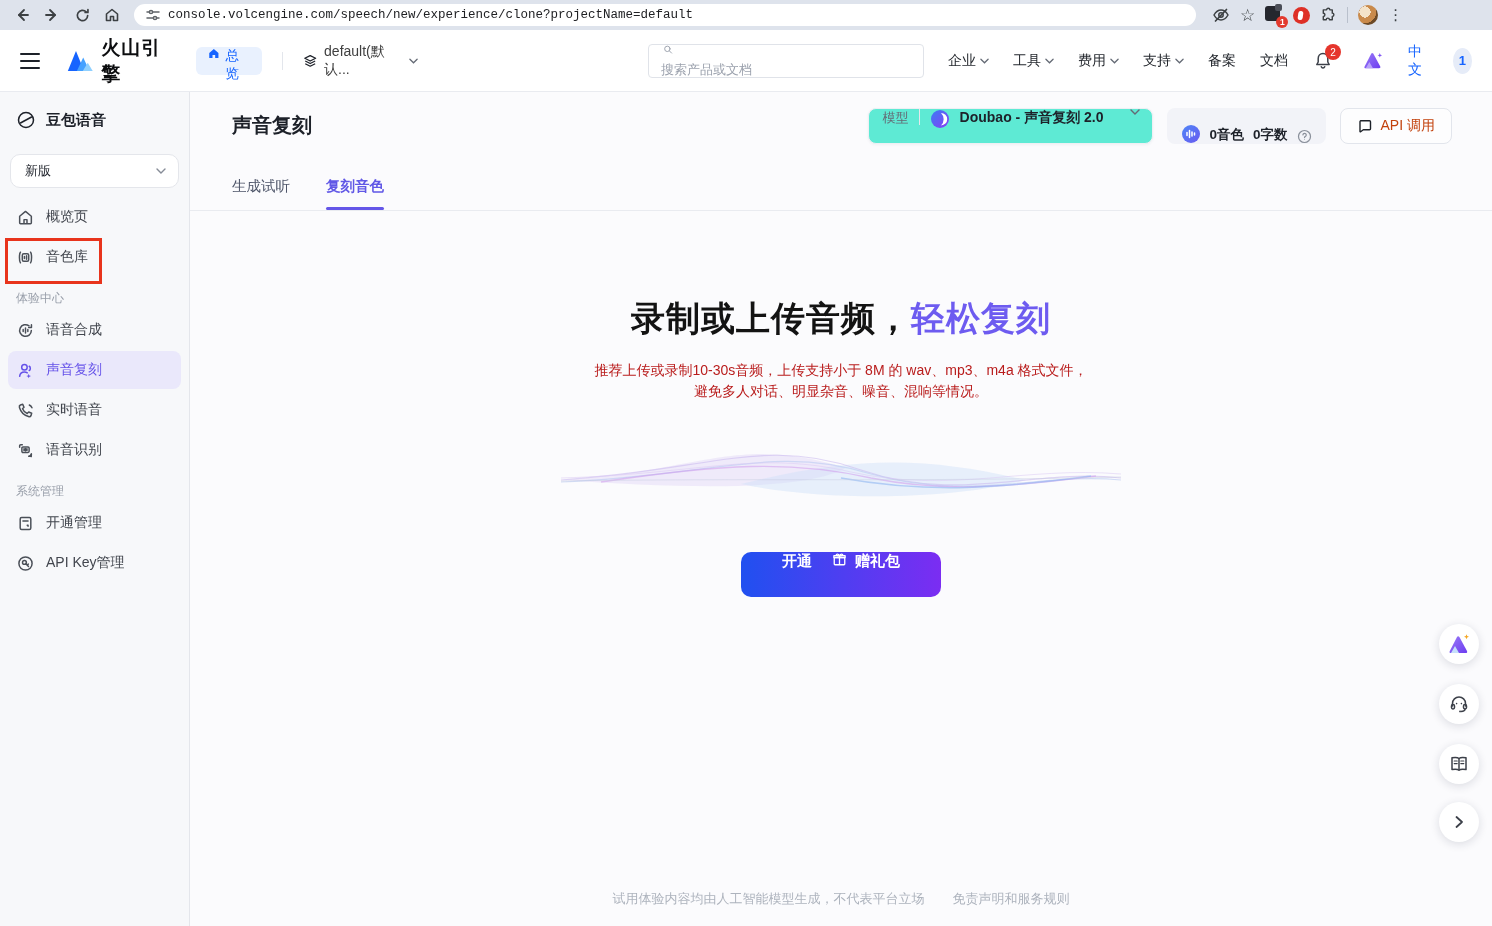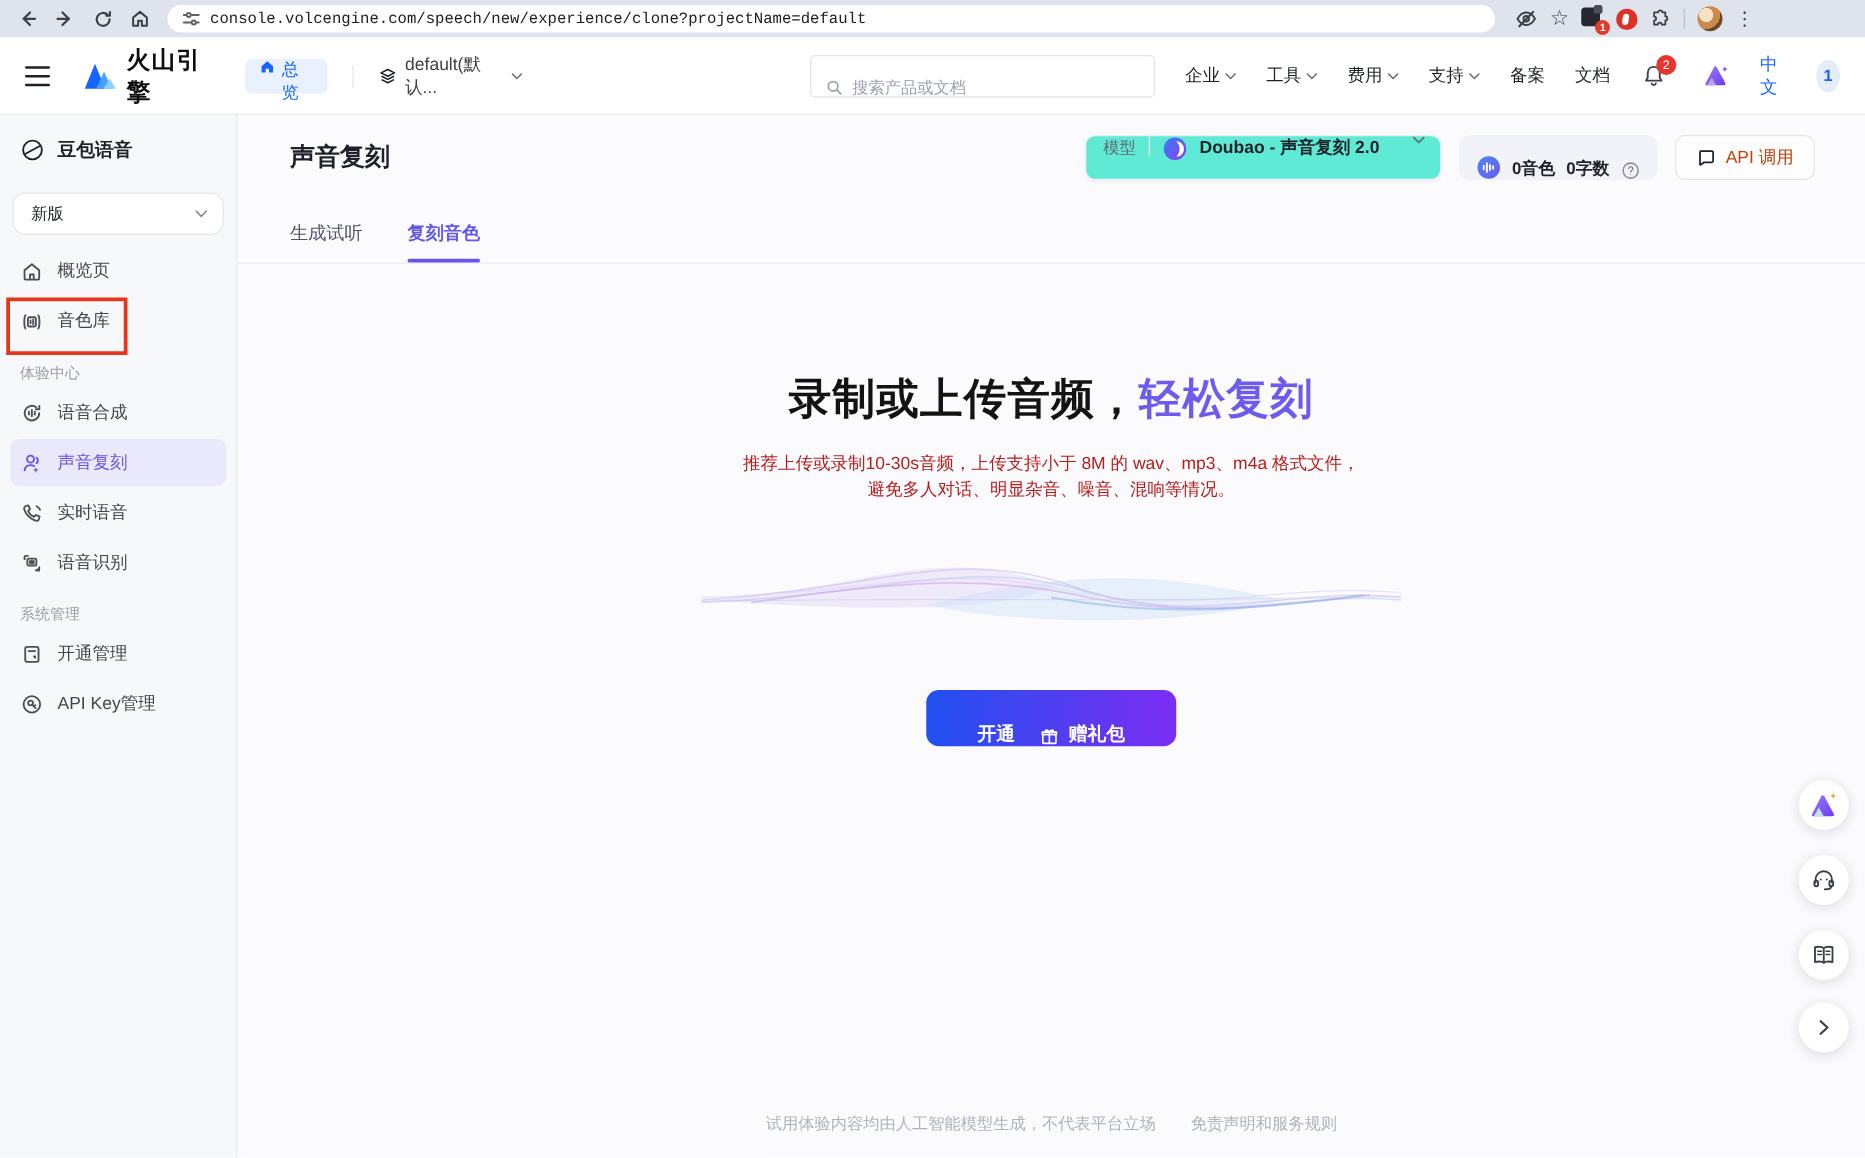--- a/index.html
+++ b/index.html
@@ -25,21 +25,21 @@
 
   
   .app-header { position:absolute; top:30px; left:0; width:100%; height:62px; background:#fff; border-bottom:1px solid #e9ebf0; display:flex; align-items:center; padding:0 20px; }
   .hamburger { width:22px; height:16px; display:flex; flex-direction:column; justify-content:space-between; cursor:pointer; margin-right:26px; }
   .hamburger span { display:block; height:2px; background:#1d2129; border-radius:1px; }
   .logo-wrap { display:flex; align-items:center; gap:8px; margin-right:22px; }
   .logo-text { font-size:19px; font-weight:bold; color:#0c0d0f; letter-spacing:1px; }
   .overview-badge { display:flex; align-items:flex-start; gap:6px; background:#e9f1fe; color:#1664ff; height:28px; padding:0 12px; border-radius:6px; font-size:13.5px; }
   .hdr-divider { width:1px; height:18px; background:#e3e6ec; margin:0 20px; }
   .project-selector { display:flex; align-items:center; gap:7px; font-size:14px; color:#404040; cursor:pointer; }
-  .search-box { display:flex; align-items:flex-end; gap:8px; width:300px; height:34px; border:1px solid #e0e3e9; background:#fff; border-radius:4px; padding:0 12px; margin-left:230px; }
+  .search-box { display:flex; align-items:flex-start; gap:8px; width:300px; height:34px; border:1px solid #e0e3e9; background:#fff; border-radius:4px; padding:0 12px; margin-left:230px;flex-direction:column; }
   .search-box input { border:none; outline:none; width:100%; font-size:13px; color:#333; background:transparent; font-family:inherit; }
   .search-box input::placeholder { color:#9ba1ad; }
   .hdr-nav { display:flex; align-items:center; gap:24px; margin-left:24px; font-size:14px; color:#1f2329; }
   .nav-item { display:flex; align-items:center; gap:4px; cursor:pointer; white-space:nowrap; }
   .bell-wrap { position:relative; margin-left:2px; cursor:pointer; }
   .bell-badge { position:absolute; top:-7px; right:-9px; min-width:16px; height:16px; background:#e5352c; color:#fff; font-size:10px; border-radius:8px; display:flex; align-items:center; justify-content:center; padding:0 4px; }
   .lang-label { color:#1664ff; font-size:14px; cursor:pointer; }
   .hdr-avatar { width:26px; height:26px; border-radius:50%; background:#e6ecf8; color:#1664ff; font-size:13px; font-weight:bold; display:flex; align-items:center; justify-content:center; cursor:pointer; }
 
   
@@ -66,21 +66,21 @@
   .tabs-row { position:absolute; top:76px; left:0; width:100%; height:43px; border-bottom:1px solid #e9ebf0; display:flex; align-items:flex-end; gap:36px; padding-left:42px; }
   .tab { position:relative; font-size:14.5px; color:#4e5569; padding-bottom:14px; cursor:pointer; }
   .tab.active { color:#6158e6; font-weight:bold; }
   .tab.active::after { content:''; position:absolute; left:0; right:0; bottom:0; height:3px; background:#6456e8; border-radius:2px; }
 
   .hero { position:absolute; top:130px; left:0; width:100%; display:flex; flex-direction:column; align-items:center; }
   .hero-title { margin-top:74px; font-size:34px; font-weight:bold; color:#131313; letter-spacing:1px; }
   .hero-title .accent { color:#6d5bf0; }
   .hero-desc { margin-top:18px; font-size:14px; color:#b91c1c; line-height:21px; text-align:center; }
   .wave-wrap { margin-top:24px; }
-  .cta-btn { margin-top:34px; width:200px; height:45px; border:none; border-radius:10px; background:linear-gradient(90deg,#2050f0 0%,#7b2df2 100%); color:#fff; font-size:15px; font-weight:bold; display:flex; align-items:flex-end; justify-content:center; gap:8px; cursor:pointer; font-family:inherit; }
+  .cta-btn { margin-top:34px; width:200px; height:45px; border:none; border-radius:10px; background:linear-gradient(90deg,#2050f0 0%,#7b2df2 100%); color:#fff; font-size:15px; font-weight:bold; display:flex; align-items:flex-start; justify-content:center; gap:8px; cursor:pointer; font-family:inherit; }
   .cta-btn .open-label { margin-right:12px; }
   .footer-row { position:absolute; bottom:18px; left:0; width:100%; display:flex; justify-content:center; gap:28px; font-size:13px; color:#adb3bd;margin-top:13px; }
   .footer-link { cursor:pointer; }
 
   
   .float-btn { position:absolute; width:40px; height:40px; border-radius:50%; background:#fff; box-shadow:0 2px 10px rgba(20,30,60,.14); display:flex; align-items:center; justify-content:center; cursor:pointer; color:#3c4049; }
   svg { display:block; }
 </style>
 </head>
 <body>

